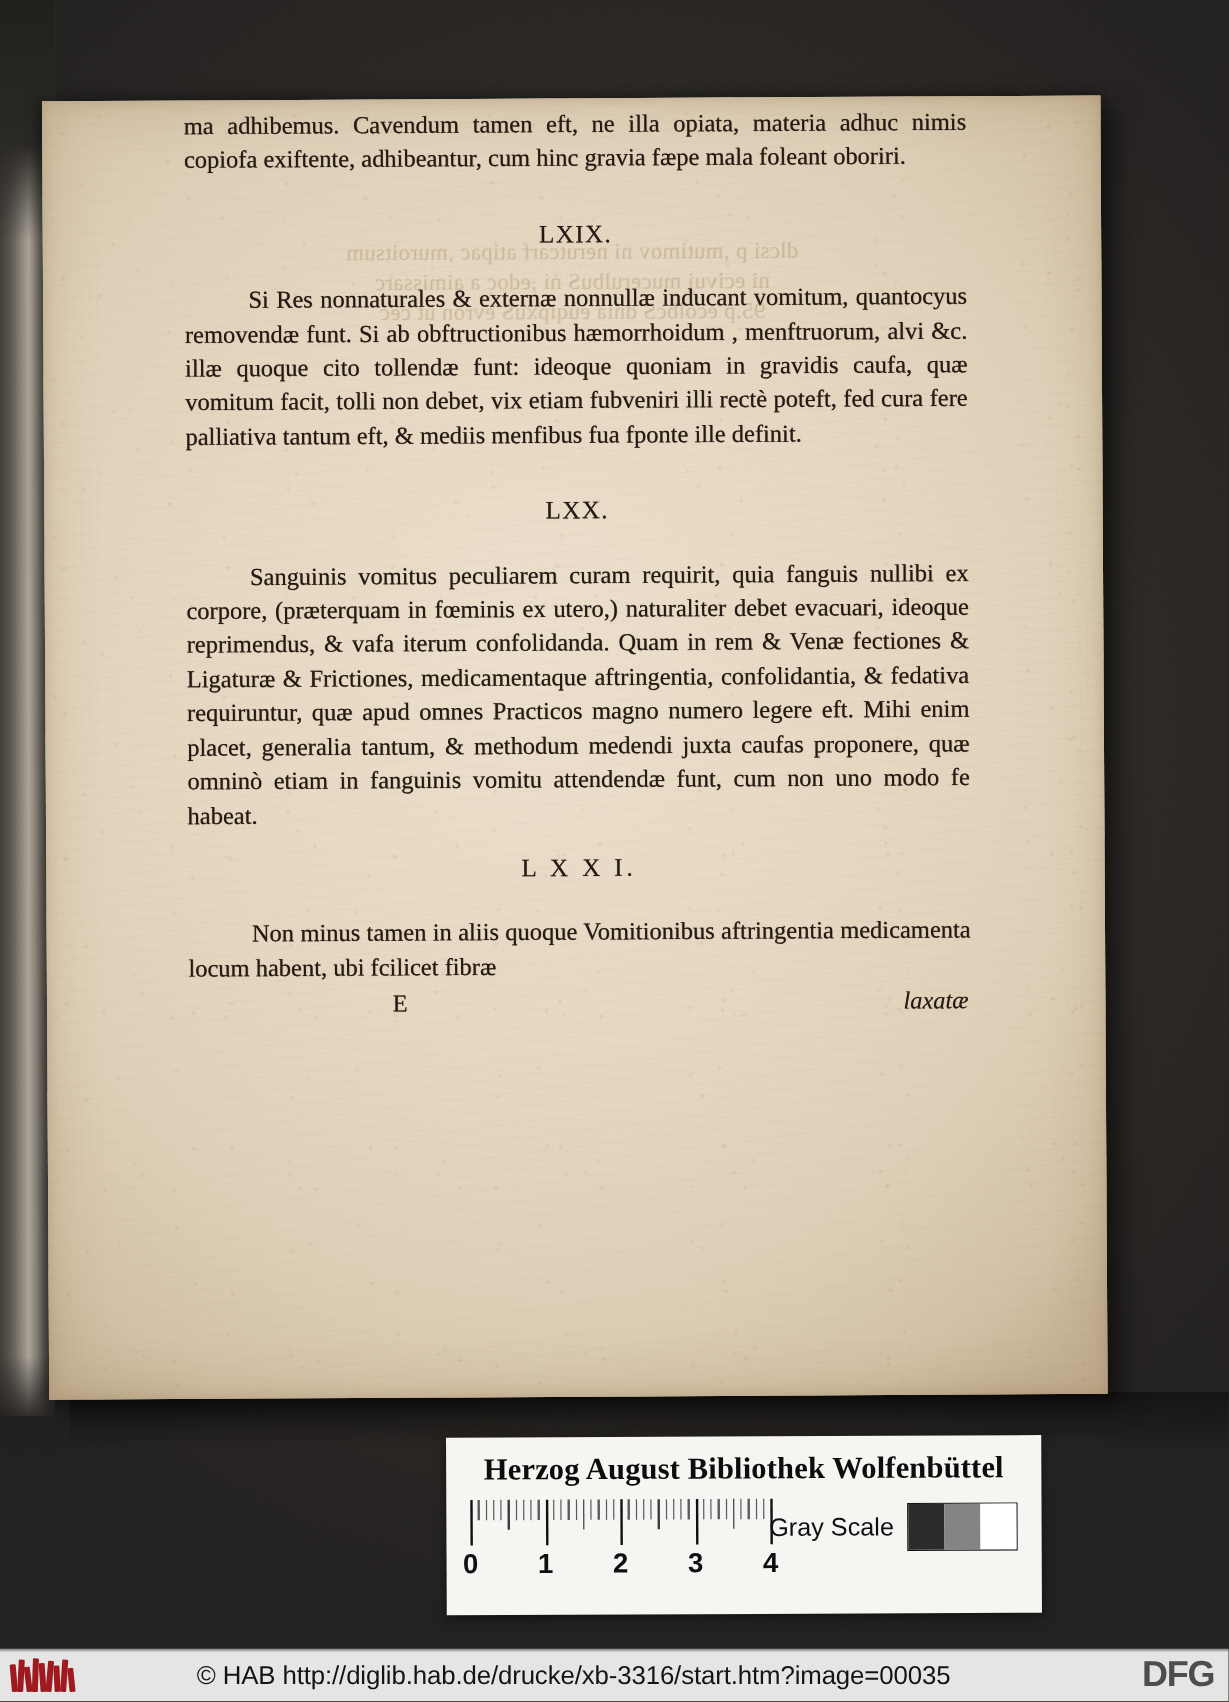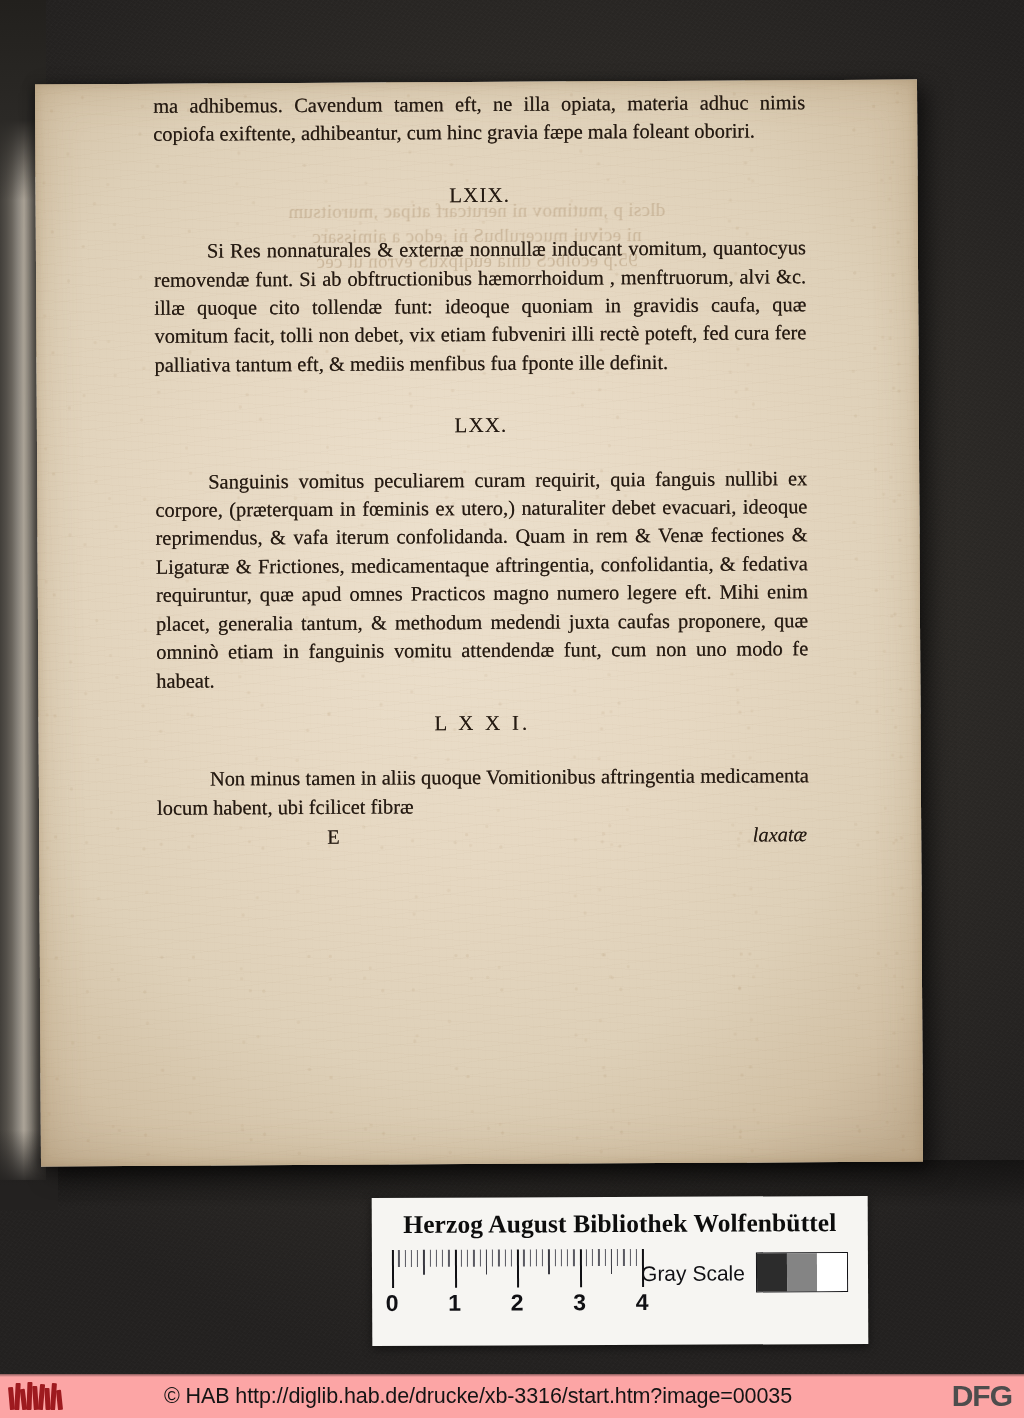--- a/index.html
+++ b/index.html
@@ -245,21 +245,21 @@
     border:1.6px solid #101014;
     height:38px;
   }
   .patch{ width:30px; height:100%; }
 
   
   .footer{
     position:absolute;
     left:0; bottom:0;
     width:1024px; height:44px;
-    background:#fca5a5;
+    background:#e5e5e5;
     display:flex;
     align-items:center;
   }
   .hab-mark{
     width:72px; height:44px;
     position:relative;
     flex:0 0 auto;
   }
   .hab-bar{
     position:absolute;

